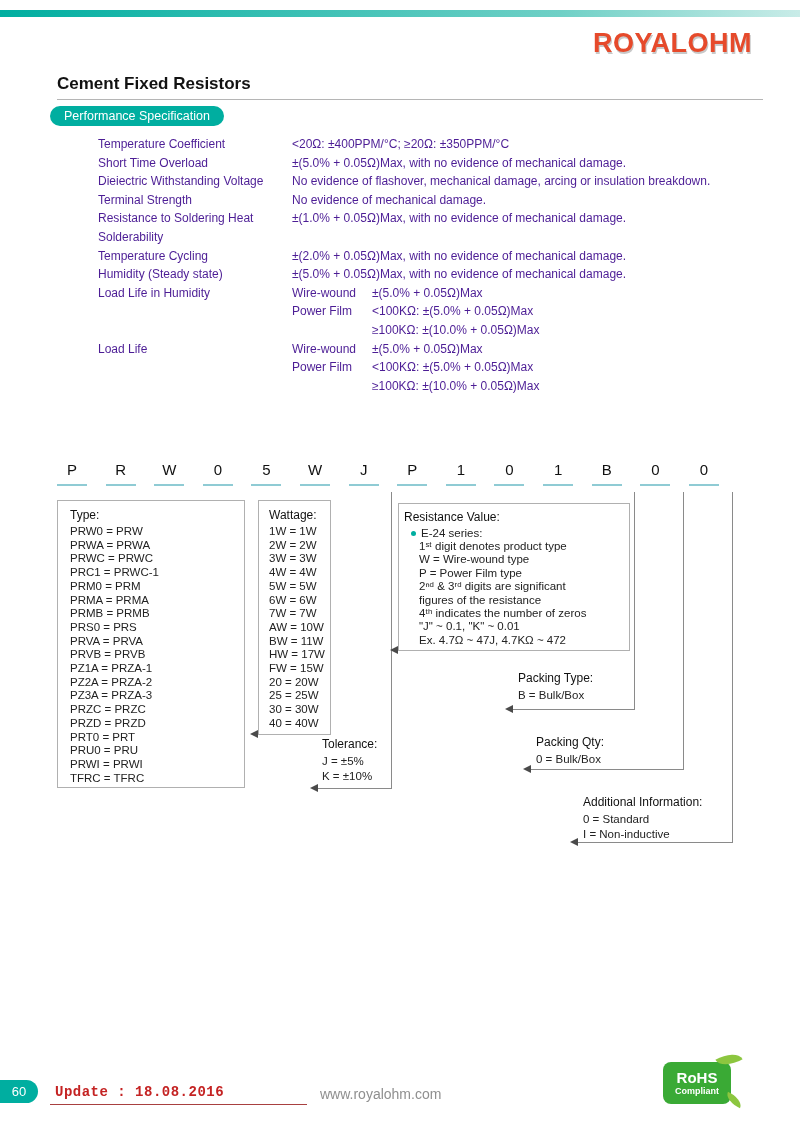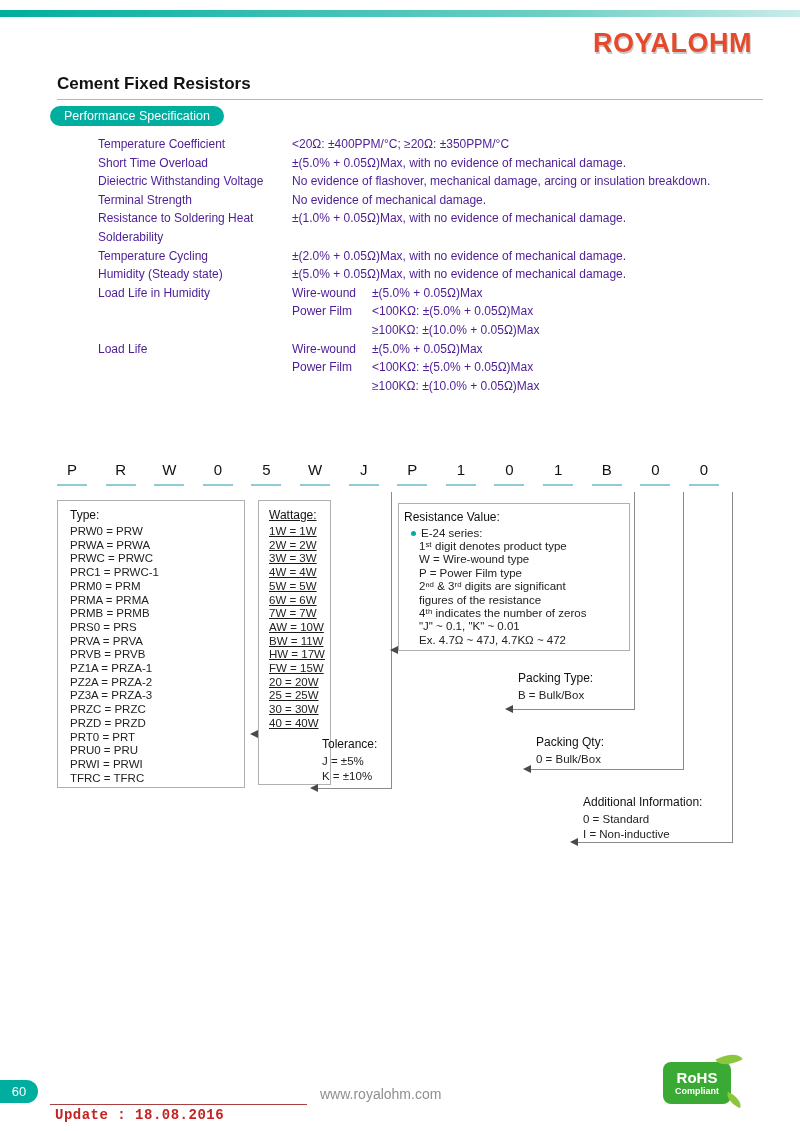--- a/index.html
+++ b/index.html
@@ -26,21 +26,21 @@
   .spec-sub{width:80px;flex:none;}
   .spec-sub:empty{width:0;}
   .spec-value{flex:1;white-space:nowrap;}
 
   .code-row{position:absolute;left:57px;top:461px;width:662px;display:flex;justify-content:space-between;}
   .code-cell{width:30px;text-align:center;font-size:15px;color:#111;padding-bottom:6px;
              border-bottom:2px solid var(--code_underline,#8fcbd4);}
 
   .obox{position:absolute;border:1px solid #b0b0b0;box-sizing:border-box;background:#fff;}
   .box-type{left:57px;top:500px;width:188px;height:288px;padding:7px 0 0 12px;}
-  .box-watt{left:258px;top:500px;width:73px;height:285px;padding:7px 0 0 10px;text-decoration:underline;}
+  .box-watt{left:258px;top:500px;width:73px;height:235px;padding:7px 0 0 10px;}
   .box-res{left:398px;top:503px;width:232px;height:148px;padding:6px 0 12px 5px;}
   .obox-title{font-size:12px;color:#111;margin-bottom:3px;}
   .oitem{font-size:11.5px;line-height:13.7px;color:#222;white-space:nowrap;}
   .box-res .oitem{line-height:13.4px;}
   .res-bullet{display:flex;align-items:center;gap:5px;margin:1px 0 1px 7px;font-size:11.5px;color:#222;}
   .dot{width:5px;height:5px;border-radius:50%;background:var(--accent,#00aea0);flex:none;}
   .res-notes{margin-left:15px;}
 
   .ann{position:absolute;}
   .ann-title{font-size:12px;color:#111;margin-bottom:3px;}
@@ -57,21 +57,21 @@
   .hl-tol{left:318px;top:788px;width:74px;}  .vl-tol{left:391px;top:492px;height:297px;}  .ar-tol{left:310px;top:784px;}
   .hl-pt{left:513px;top:709px;width:122px;}  .vl-pt{left:634px;top:492px;height:218px;}   .ar-pt{left:505px;top:705px;}
   .hl-pq{left:531px;top:769px;width:153px;}  .vl-pq{left:683px;top:492px;height:278px;}   .ar-pq{left:523px;top:765px;}
   .hl-ai{left:578px;top:842px;width:155px;}  .vl-ai{left:732px;top:492px;height:351px;}   .ar-ai{left:570px;top:838px;}
   .ar-watt{left:250px;top:730px;}
   .ar-res{left:390px;top:646px;}
 
   .badge{position:absolute;left:0;top:1080px;width:38px;height:23px;background:var(--accent,#00aea0);
          border-radius:0 12px 12px 0;color:#fff;font-size:13px;text-align:center;line-height:23px;}
   .update{position:absolute;left:55px;top:1084px;font-family:"Liberation Mono","DejaVu Sans Mono",monospace;
-          font-size:14px;font-weight:bold;color:var(--update_red,#c42323);letter-spacing:.5px;margin-top:23px;}
+          font-size:14px;font-weight:bold;color:var(--update_red,#c42323);letter-spacing:.5px;}
   .footer-rule{position:absolute;left:50px;top:1104px;width:257px;height:1px;background:#a84040;}
   .website{position:absolute;left:320px;top:1086px;font-size:14px;color:#8f8f8f;}
 
   .rohs{position:absolute;left:663px;top:1062px;width:68px;height:42px;}
   .rohs-box{position:absolute;left:0;top:0;right:0;bottom:0;background:var(--rohs_green,#3aaa35);
             border-radius:8px;display:flex;flex-direction:column;align-items:center;justify-content:center;z-index:1;}
   .rohs-t1{color:#fff;font-weight:bold;font-size:15px;line-height:16px;}
   .rohs-t2{color:#fff;font-size:9px;font-weight:bold;line-height:10px;}
   .leaf{position:absolute;background:var(--leaf_green,#8cc63f);z-index:2;}
   .leaf1{width:24px;height:13px;border-radius:0 100% 0 100%;right:-10px;top:-9px;transform:rotate(-30deg);}

